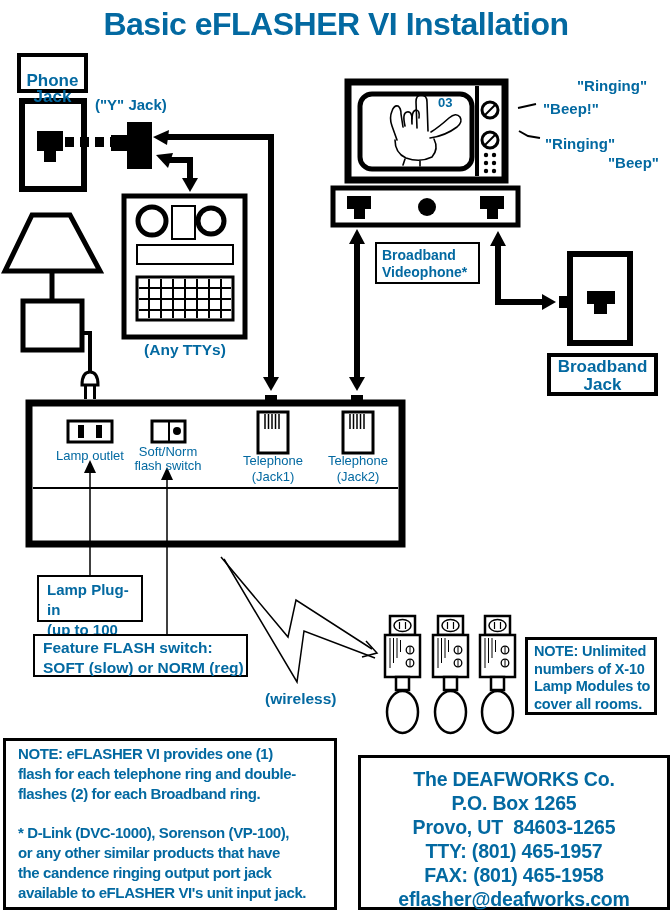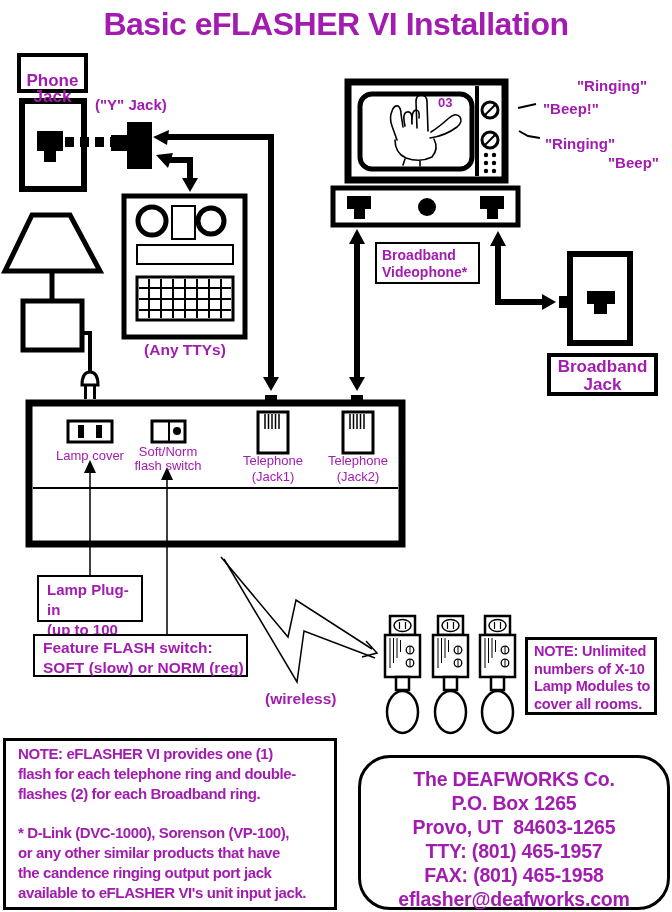--- a/index.html
+++ b/index.html
@@ -1,19 +1,19 @@
 <!DOCTYPE html>
 <html><head>
 <meta charset="utf-8">
 <style>
   html,body{margin:0;padding:0;background:#888;}
   #stage{position:relative;width:672px;height:912px;background:#fff;overflow:hidden;
          font-family:"Liberation Sans",sans-serif;color:#000;}
   #art{position:absolute;left:0;top:0;}
-  .lbl{position:absolute;color:#a21caf;line-height:1.15;}
+  .lbl{position:absolute;color:#0369a1;line-height:1.15;}
   .b{font-weight:bold;}
   .pre{white-space:pre-line;}
   .box{border:solid #000;box-sizing:border-box;background:#fff;}
   .title{left:0;right:0;top:6px;text-align:center;font-size:32px;font-weight:bold;letter-spacing:-0.5px;}
   .phone-jack-box{left:17px;top:53px;width:71px;height:40px;border-width:4px;
       font-size:17px;font-weight:bold;line-height:16px;text-align:center;padding-top:16px;}
   .yjack{left:95px;top:96px;font-size:15px;}
   .ch03{left:438px;top:96px;width:24px;font-size:13px;}
   .snd1{left:577px;top:77px;font-size:15px;}
   .snd2{left:543px;top:100px;font-size:15px;}
@@ -33,21 +33,21 @@
   .lampplug{left:37px;top:575px;width:106px;height:47px;border-width:2px;
       font-size:15px;font-weight:bold;line-height:20px;padding:3px 0 0 8px;}
   .feature{left:33px;top:634px;width:215px;height:43px;border-width:2px;
       font-size:15.5px;font-weight:bold;line-height:20px;padding:2px 0 0 8px;}
   .wireless{left:265px;top:690px;font-size:15.5px;}
   .x10{left:525px;top:637px;width:132px;height:78px;border-width:3px;
       font-size:14.5px;font-weight:bold;line-height:17.5px;letter-spacing:-0.2px;padding:3px 0 0 6px;}
   .note{left:3px;top:738px;width:334px;height:172px;border-width:3px;
       font-size:15px;font-weight:bold;line-height:19.8px;letter-spacing:-0.4px;padding:3px 3px 0 12px;}
   .contact{left:358px;top:755px;width:312px;height:155px;border-width:3px;
-      font-size:19.5px;font-weight:bold;line-height:24px;text-align:center;letter-spacing:-0.2px;padding-top:9px;border-radius:32px;}
+      font-size:19.5px;font-weight:bold;line-height:24px;text-align:center;letter-spacing:-0.2px;padding-top:9px;}
 </style>
 </head>
 <body>
 
 <div id="stage">
 
   <svg id="art" width="672" height="912" viewBox="0 0 672 912">
 
     <g stroke="#000" fill="none">
       <rect x="22" y="101" width="62" height="88" stroke-width="6"></rect>
@@ -259,21 +259,21 @@
   <div class="lbl b snd3">"Ringing"</div>
   <div class="lbl b snd4">"Beep"</div>
 
   <div class="lbl box pre bbvp">Broadband
 Videophone*</div>
   <div class="lbl box pre bbjack">Broadband
 Jack</div>
 
   <div class="lbl b anyttys">(Any TTYs)</div>
 
-  <div class="lbl small lampoutlet-lbl">Lamp cover</div>
+  <div class="lbl small lampoutlet-lbl">Lamp outlet</div>
   <div class="lbl small pre switch-lbl">Soft/Norm
 flash switch</div>
   <div class="lbl small pre jack1-lbl">Telephone
 (Jack1)</div>
   <div class="lbl small pre jack2-lbl">Telephone
 (Jack2)</div>
 
   <div class="lbl box pre lampplug">Lamp Plug-in
 (up to 100 W)</div>
   <div class="lbl box pre feature">Feature FLASH switch:

